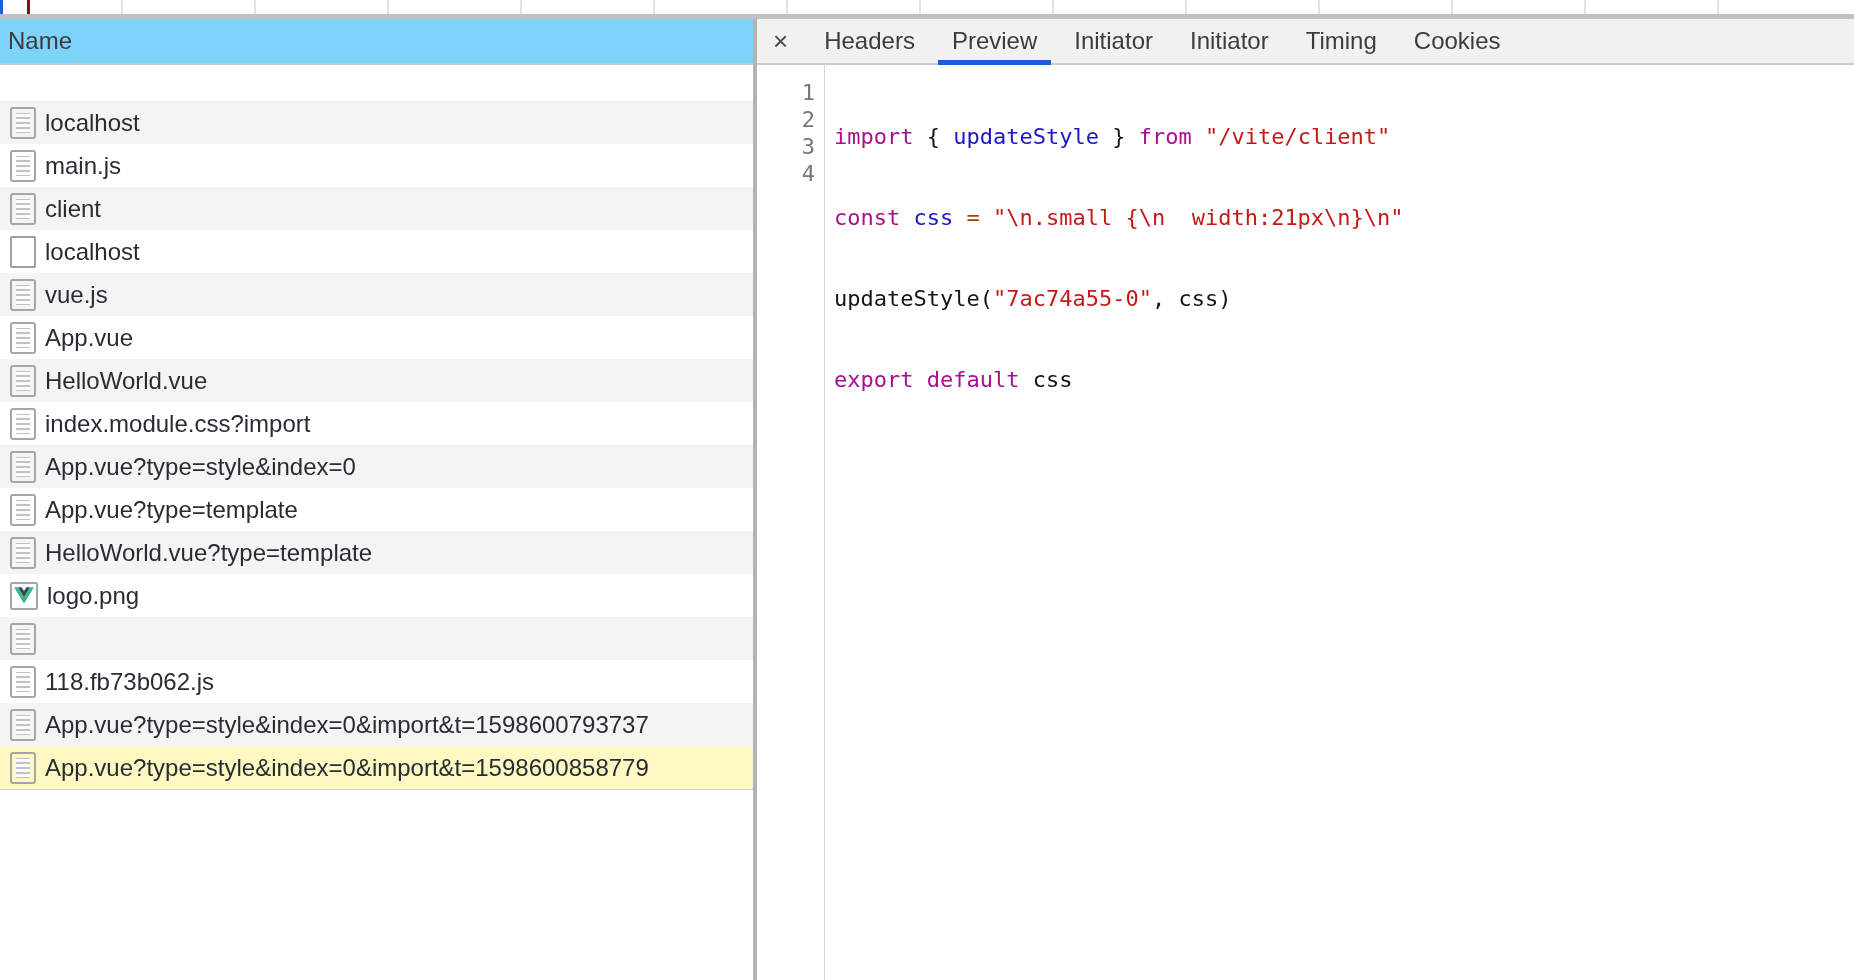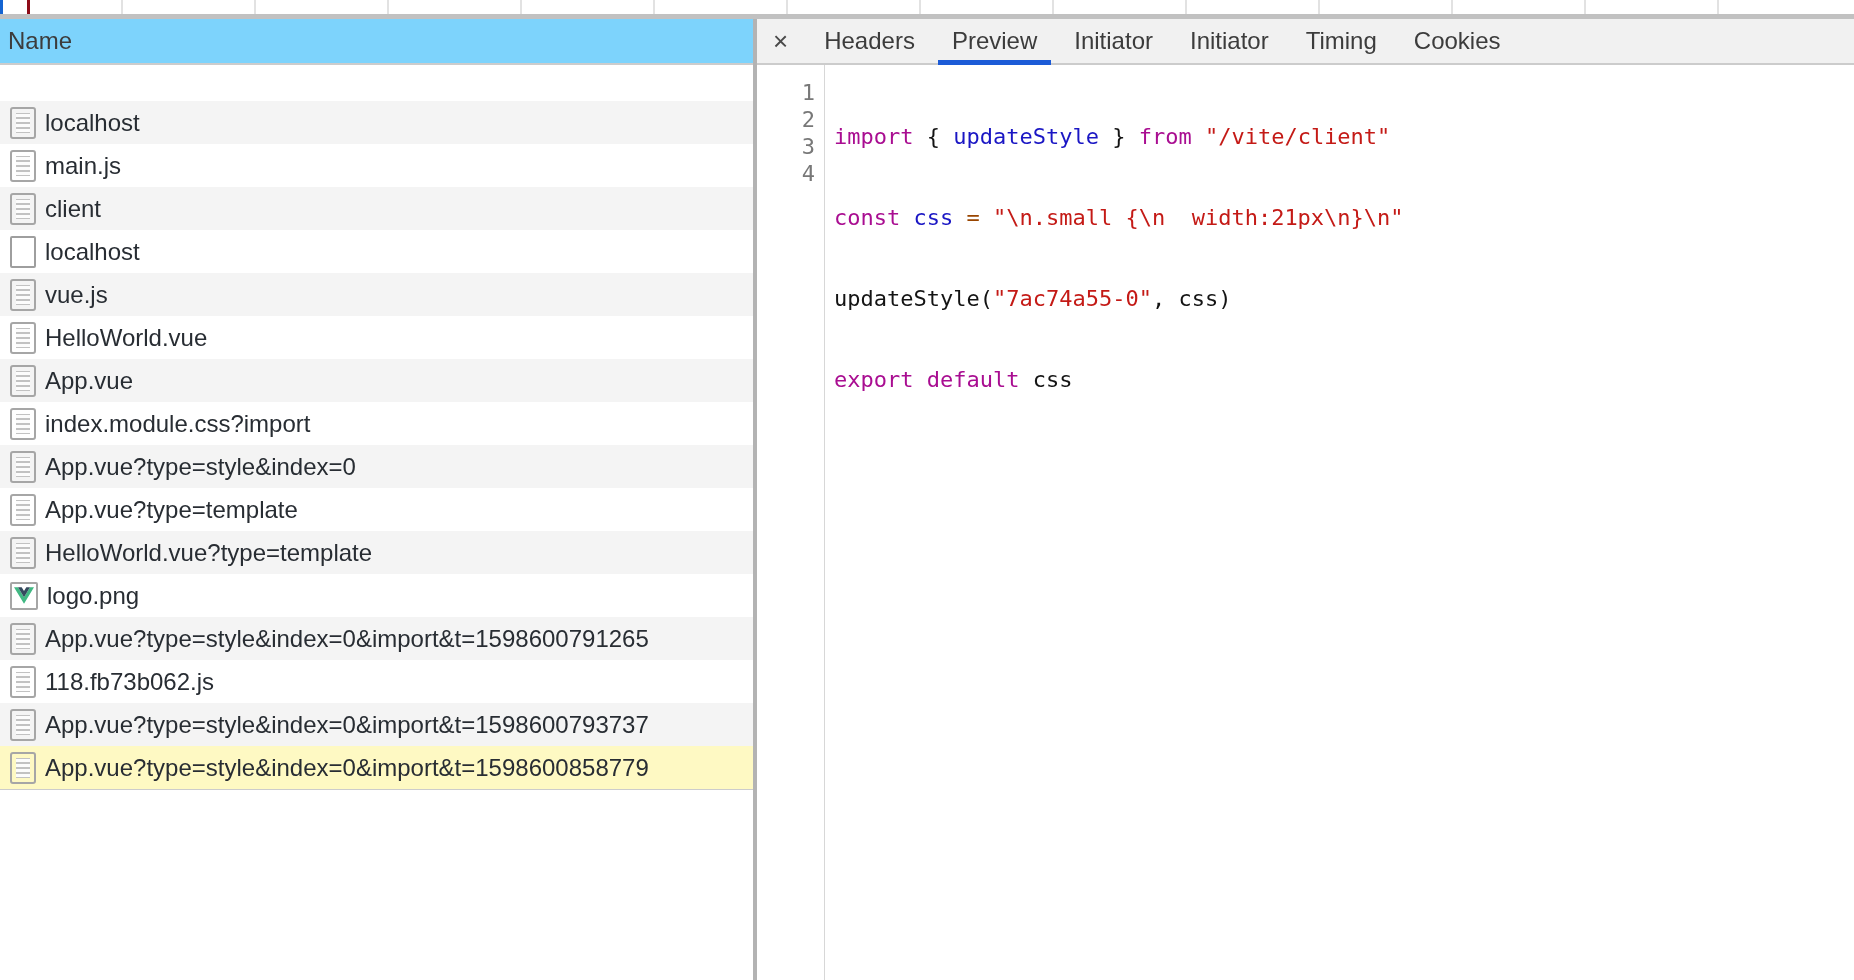--- a/index.html
+++ b/index.html
@@ -95,25 +95,25 @@
       <div class="row">
         <span class="icon blank"></span>
         <span class="row-label">localhost</span>
       </div>
       <div class="row">
         <span class="icon doc"></span>
         <span class="row-label">vue.js</span>
       </div>
       <div class="row">
         <span class="icon doc"></span>
-        <span class="row-label">HelloWorld.vue</span>
+        <span class="row-label">App.vue</span>
       </div>
       <div class="row">
         <span class="icon doc"></span>
-        <span class="row-label">App.vue</span>
+        <span class="row-label">HelloWorld.vue</span>
       </div>
       <div class="row">
         <span class="icon doc"></span>
         <span class="row-label">index.module.css?import</span>
       </div>
       <div class="row">
         <span class="icon doc"></span>
         <span class="row-label">App.vue?type=style&amp;index=0</span>
       </div>
       <div class="row">
@@ -128,21 +128,20 @@
         <span class="icon vue">
           <svg width="20" height="17" viewBox="0 0 24 20">
             <polygon points="0,0 4.8,0 12,12 19.2,0 24,0 12,20" fill="#41b883"></polygon>
             <polygon points="4.8,0 9.2,0 12,4.7 14.8,0 19.2,0 12,12" fill="#35495e"></polygon>
           </svg>
         </span>
         <span class="row-label">logo.png</span>
       </div>
       <div class="row">
         <span class="icon doc"></span>
-        <span class="row-label">App.vue?type=style&amp;index=0&amp;import&amp;t=1598600791265</span>
       </div>
       <div class="row">
         <span class="icon doc"></span>
         <span class="row-label">118.fb73b062.js</span>
       </div>
       <div class="row">
         <span class="icon doc"></span>
         <span class="row-label">App.vue?type=style&amp;index=0&amp;import&amp;t=1598600793737</span>
       </div>
       <div class="row selected">

